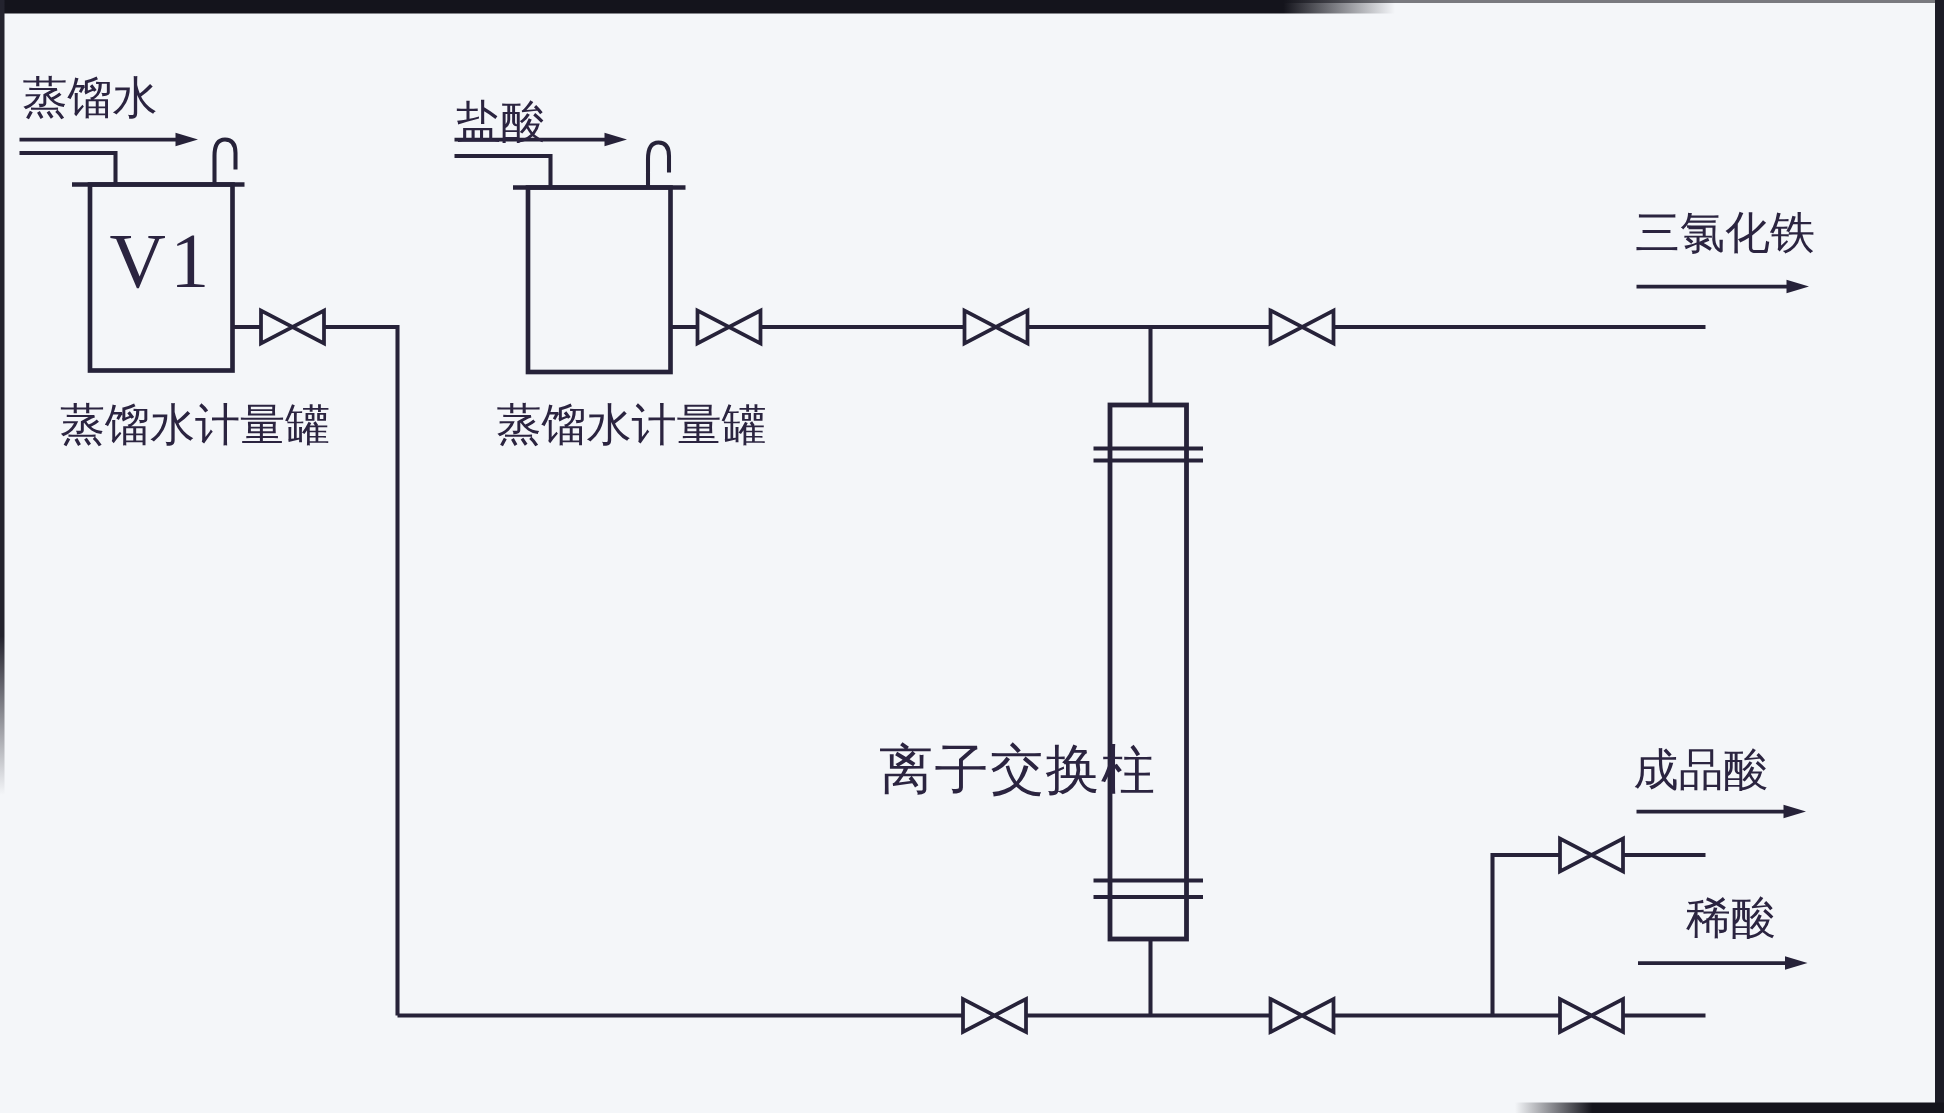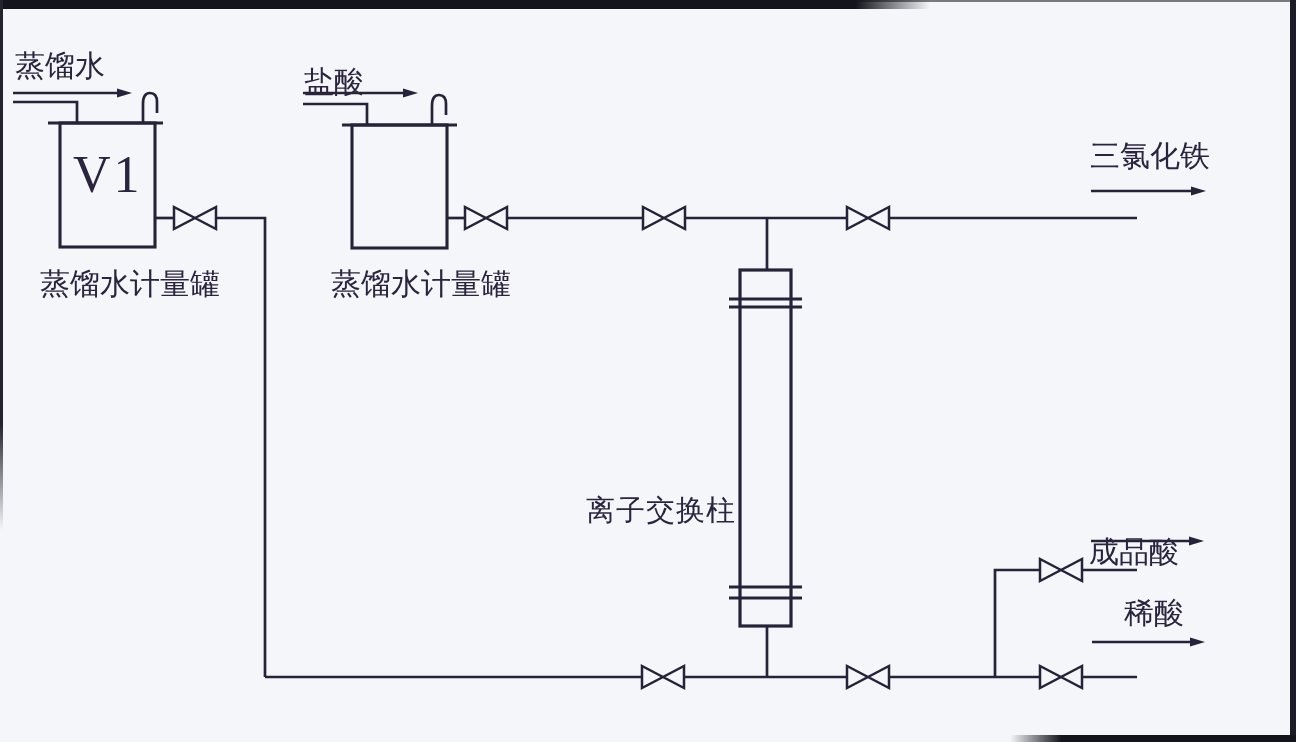--- a/index.html
+++ b/index.html
@@ -23,21 +23,21 @@
   .arrow-line{stroke:var(--line);stroke-width:2.5;fill:none;}
   .arrow-tip{fill:var(--line);stroke:none;}
   .lbl{
     position:absolute;color:var(--text);white-space:nowrap;
     font-family:Liberation Serif, serif;
     line-height:1.05;letter-spacing:0px;
   }
   .stream-lbl{font-size:30px;}
   .tank-caption{font-size:30px;}
   .equip-id{font-size:52px;font-weight:400;letter-spacing:3px;}
-  .column-lbl{font-size:29px;letter-spacing:1px;}
+  .column-lbl{font-size:36px;letter-spacing:1px;}
   
   .edge{position:absolute;pointer-events:none;}
   .edge-top-line{left:0;top:0;width:100%;height:2px;background:rgba(20,20,28,.55);}
   .edge-top{left:0;top:0;width:930px;height:9px;
     background:linear-gradient(to right,var(--border) 92%,rgba(20,20,28,0));}
   .edge-right{right:0;top:0;width:6px;height:100%;background:#1c1c26;}
   .edge-bottom{left:1010px;top:735px;width:286px;height:7px;
     background:linear-gradient(to right,rgba(20,20,28,0),var(--border) 18%);}
   .edge-left{left:0;top:0;width:3px;height:530px;
     background:linear-gradient(to bottom,#23232e 80%,rgba(35,35,46,0));}
@@ -125,21 +125,21 @@
 
   <div class="lbl equip-id" style="left:73px;top:148px;">V1</div>
 
   <div class="lbl tank-caption" style="left:28px;top:268px;margin-left:12px;">蒸馏水计量罐</div>
   <div class="lbl tank-caption" style="left:331px;top:268px;">蒸馏水计量罐</div>
 
   <div class="lbl stream-lbl" style="left:1090px;top:140px;">三氯化铁</div>
 
   <div class="lbl column-lbl" style="left:586px;top:495px;">离子交换柱</div>
 
-  <div class="lbl stream-lbl" style="left:1089px;top:498px;margin-top:38px;">成品酸</div>
+  <div class="lbl stream-lbl" style="left:1089px;top:498px;">成品酸</div>
   <div class="lbl stream-lbl" style="left:1124px;top:597px;">稀酸</div>
 
   <div class="edge edge-top-line"></div>
   <div class="edge edge-top"></div>
   <div class="edge edge-right"></div>
   <div class="edge edge-bottom"></div>
   <div class="edge edge-left"></div>
 </div>
 
 </body></html>

